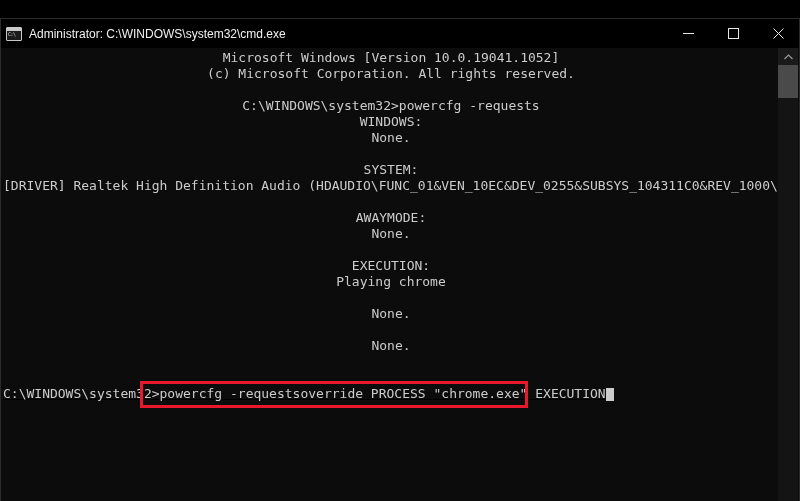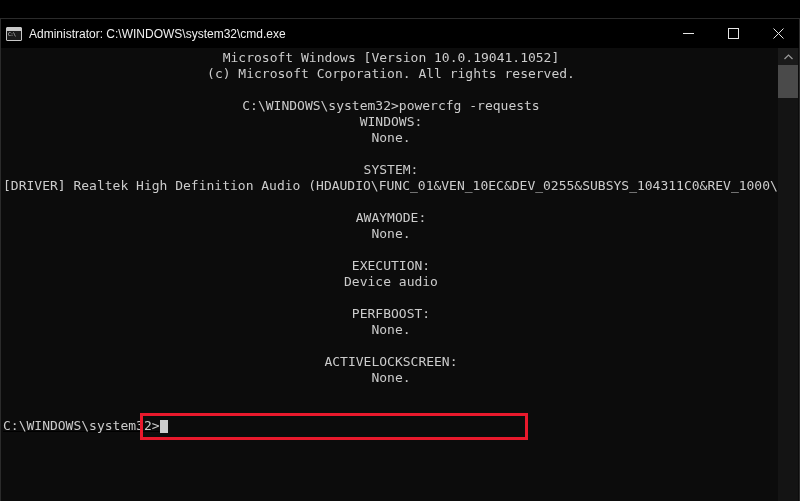--- a/index.html
+++ b/index.html
@@ -222,33 +222,32 @@
     <div class="line">WINDOWS:</div>
     <div class="line">None.</div>
     <div class="line blank"></div>
     <div class="line">SYSTEM:</div>
     <div class="line">[DRIVER] Realtek High Definition Audio (HDAUDIO\FUNC_01&amp;VEN_10EC&amp;DEV_0255&amp;SUBSYS_104311C0&amp;REV_1000\4&amp;2c604f53&amp;0&amp;0001)</div>
     <div class="line blank"></div>
     <div class="line">AWAYMODE:</div>
     <div class="line">None.</div>
     <div class="line blank"></div>
     <div class="line">EXECUTION:</div>
-    <div class="line">Device audio</div>
-    <div class="line blank"></div>
-    <div class="line">PERFBOOST:</div>
-    <div class="line">None.</div>
-    <div class="line blank"></div>
-    <div class="line">ACTIVELOCKSCREEN:</div>
+    <div class="line">Playing chrome</div>
+    <div class="line blank"></div>
+    <div class="line">None.</div>
+    <div class="line blank"></div>
     <div class="line">None.</div>
     <div class="line blank"></div>
     <div class="line blank"></div>
 
     <div id="prompt-line">
       <div id="prompt-row">
         <span class="line">C:\WINDOWS\system32&gt;</span>
+          <span class="line">powercfg -requestsoverride PROCESS "chrome.exe" EXECUTION</span>
           <span id="cursor-block"></span>
       </div>
       <div id="highlight-box"></div>
     </div>
   </div>
 
   <div id="scrollbar">
     <div class="sb-arrow">
       <svg width="9" height="6" viewBox="0 0 9 6" aria-hidden="true">
         <polyline points="0.5,5 4.5,1 8.5,5" fill="none" stroke="#9a9a9a" stroke-width="1.2"></polyline>

